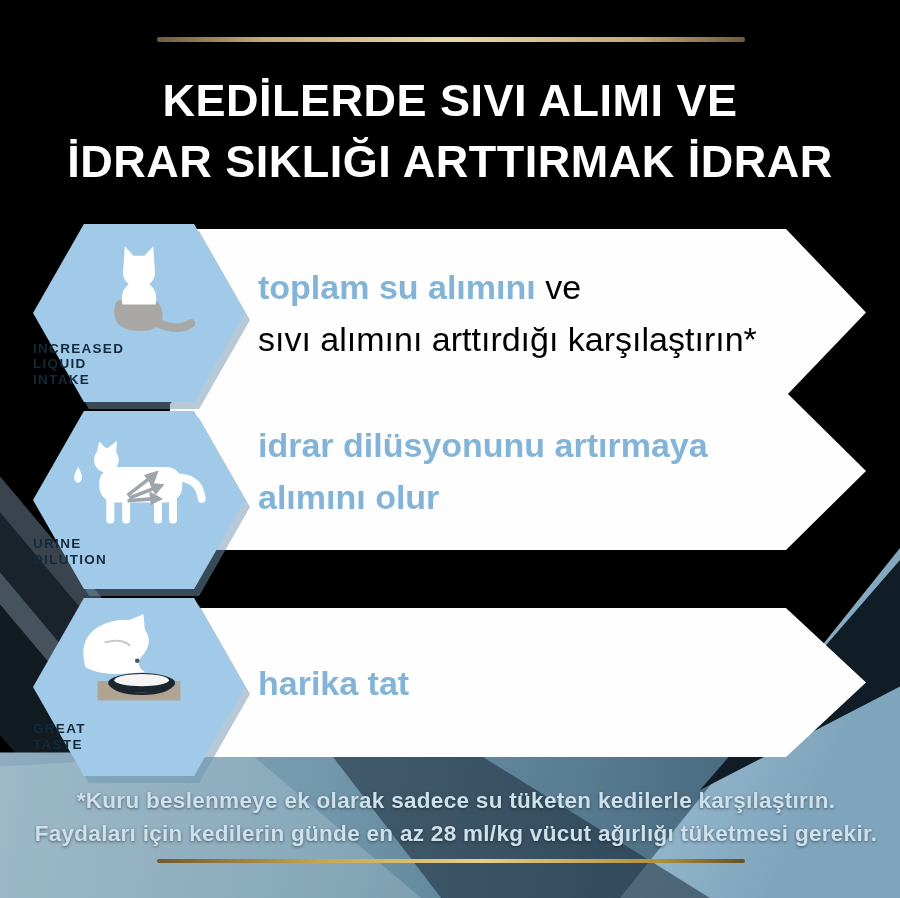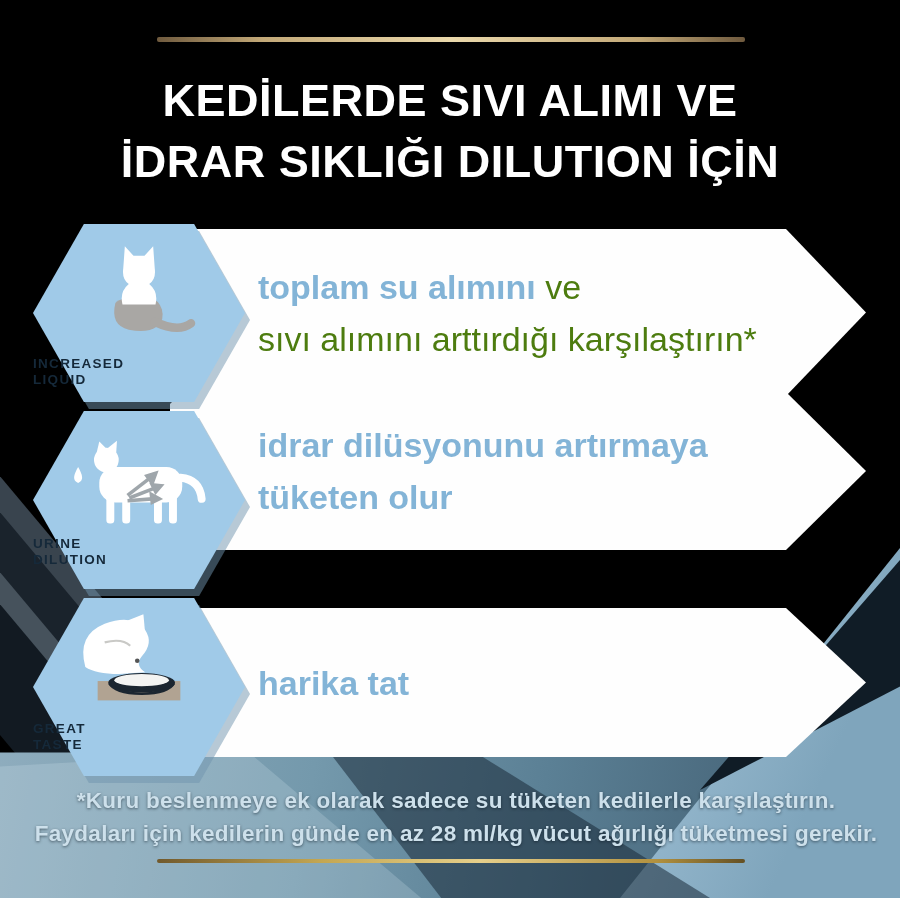--- a/index.html
+++ b/index.html
@@ -64,21 +64,21 @@
     position:absolute;left:170px;width:696px;background:#fefefe;z-index:2;
     clip-path:polygon(0 12px,12px 0,calc(100% - 80px) 0,100% 50%,calc(100% - 80px) 100%,12px 100%,0 calc(100% - 12px));
     display:flex;flex-direction:column;justify-content:center;
     box-sizing:border-box;padding-left:88px;
   }
   .banner.r1{top:229px;height:167px;}
   .banner.r2{top:392px;height:158px;}
   .banner.r3{top:608px;height:149px;}
   .bline{font-size:34px;line-height:52px;white-space:nowrap;}
   .t-blue{color:#83b4d7;font-weight:bold;}
-  .t-black{color:#4d7c0f;font-weight:normal;}
+  .t-black{color:#000000;font-weight:normal;}
 
   
   .hex-wrap{position:absolute;left:33px;width:212px;height:178px;z-index:4;}
   .hex-wrap.h1{top:224px;}
   .hex-wrap.h2{top:411px;}
   .hex-wrap.h3{top:598px;}
   .hex{position:absolute;inset:0;clip-path:polygon(0% 50%,24% 0%,76% 0%,100% 50%,76% 100%,24% 100%);}
   .hex-shadow{transform:translate(5px,7px);background:#6f94ad;opacity:0.5;}
   .hex-main{background:#a0cae8;}
   .hex-icon{position:absolute;left:0;right:0;display:flex;justify-content:center;}
@@ -117,52 +117,53 @@
     <div class="tri-dark"></div>
     <div class="swath-dark"></div>
     <div class="swath-light"></div>
   </div>
 
   <div class="gold gold-top"></div>
   <div class="gold gold-bottom"></div>
 
   <div class="title">
     <div>KEDİLERDE SIVI ALIMI VE</div>
-    <div>İDRAR SIKLIĞI DILUTION İÇİN</div>
+    <div>İDRAR SIKLIĞI ARTTIRMAK İDRAR</div>
   </div>
 
   <div class="banner r1">
     <div class="bline">
       <span class="t-blue">toplam su alımını</span><span class="t-black"> ve</span>
     </div>
     <div class="bline t-black">sıvı alımını arttırdığı karşılaştırın*</div>
   </div>
 
   <div class="banner r2">
     <div class="bline t-blue">idrar dilüsyonunu artırmaya</div>
-    <div class="bline t-blue">tüketen olur</div>
+    <div class="bline t-blue">alımını olur</div>
   </div>
 
   <div class="banner r3">
     <div class="bline t-blue">harika tat</div>
   </div>
 
   <div class="hex-wrap h1">
     <div class="hex hex-shadow"></div>
     <div class="hex hex-main"></div>
     <div class="hex-icon">
       <svg width="118" height="100" viewBox="0 0 150 125">
         <path d="M45 84 Q38 112 62 118 Q85 123 98 114 Q108 106 104 92 Q100 80 90 78 L58 78 Q48 80 45 84 Z" fill="#a9a7a4"></path>
         <path d="M95 108 Q125 122 141 110" stroke="#a9a7a4" stroke-width="11" fill="none" stroke-linecap="round"></path>
         <path d="M55 40 L57 12 L68 24 L82 24 L93 12 L95 40 Q97 54 88 60 Q100 70 96 86 L54 86 Q50 70 62 60 Q53 54 55 40 Z" fill="#ffffff"></path>
       </svg>
     </div>
     <div class="hex-label">
       <div>INCREASED</div>
       <div>LIQUID</div>
+      <div>INTAKE</div>
     </div>
   </div>
 
   <div class="hex-wrap h2">
     <div class="hex hex-shadow"></div>
     <div class="hex hex-main"></div>
     <div class="hex-icon">
       <svg width="150" height="92" viewBox="0 0 170 104">
         <path d="M16 34 C21 43 23 49 16 52 C9 49 11 43 16 34 Z" fill="#ffffff"></path>
         <polygon points="36,22 40,5 51,16" fill="#ffffff"></polygon>

